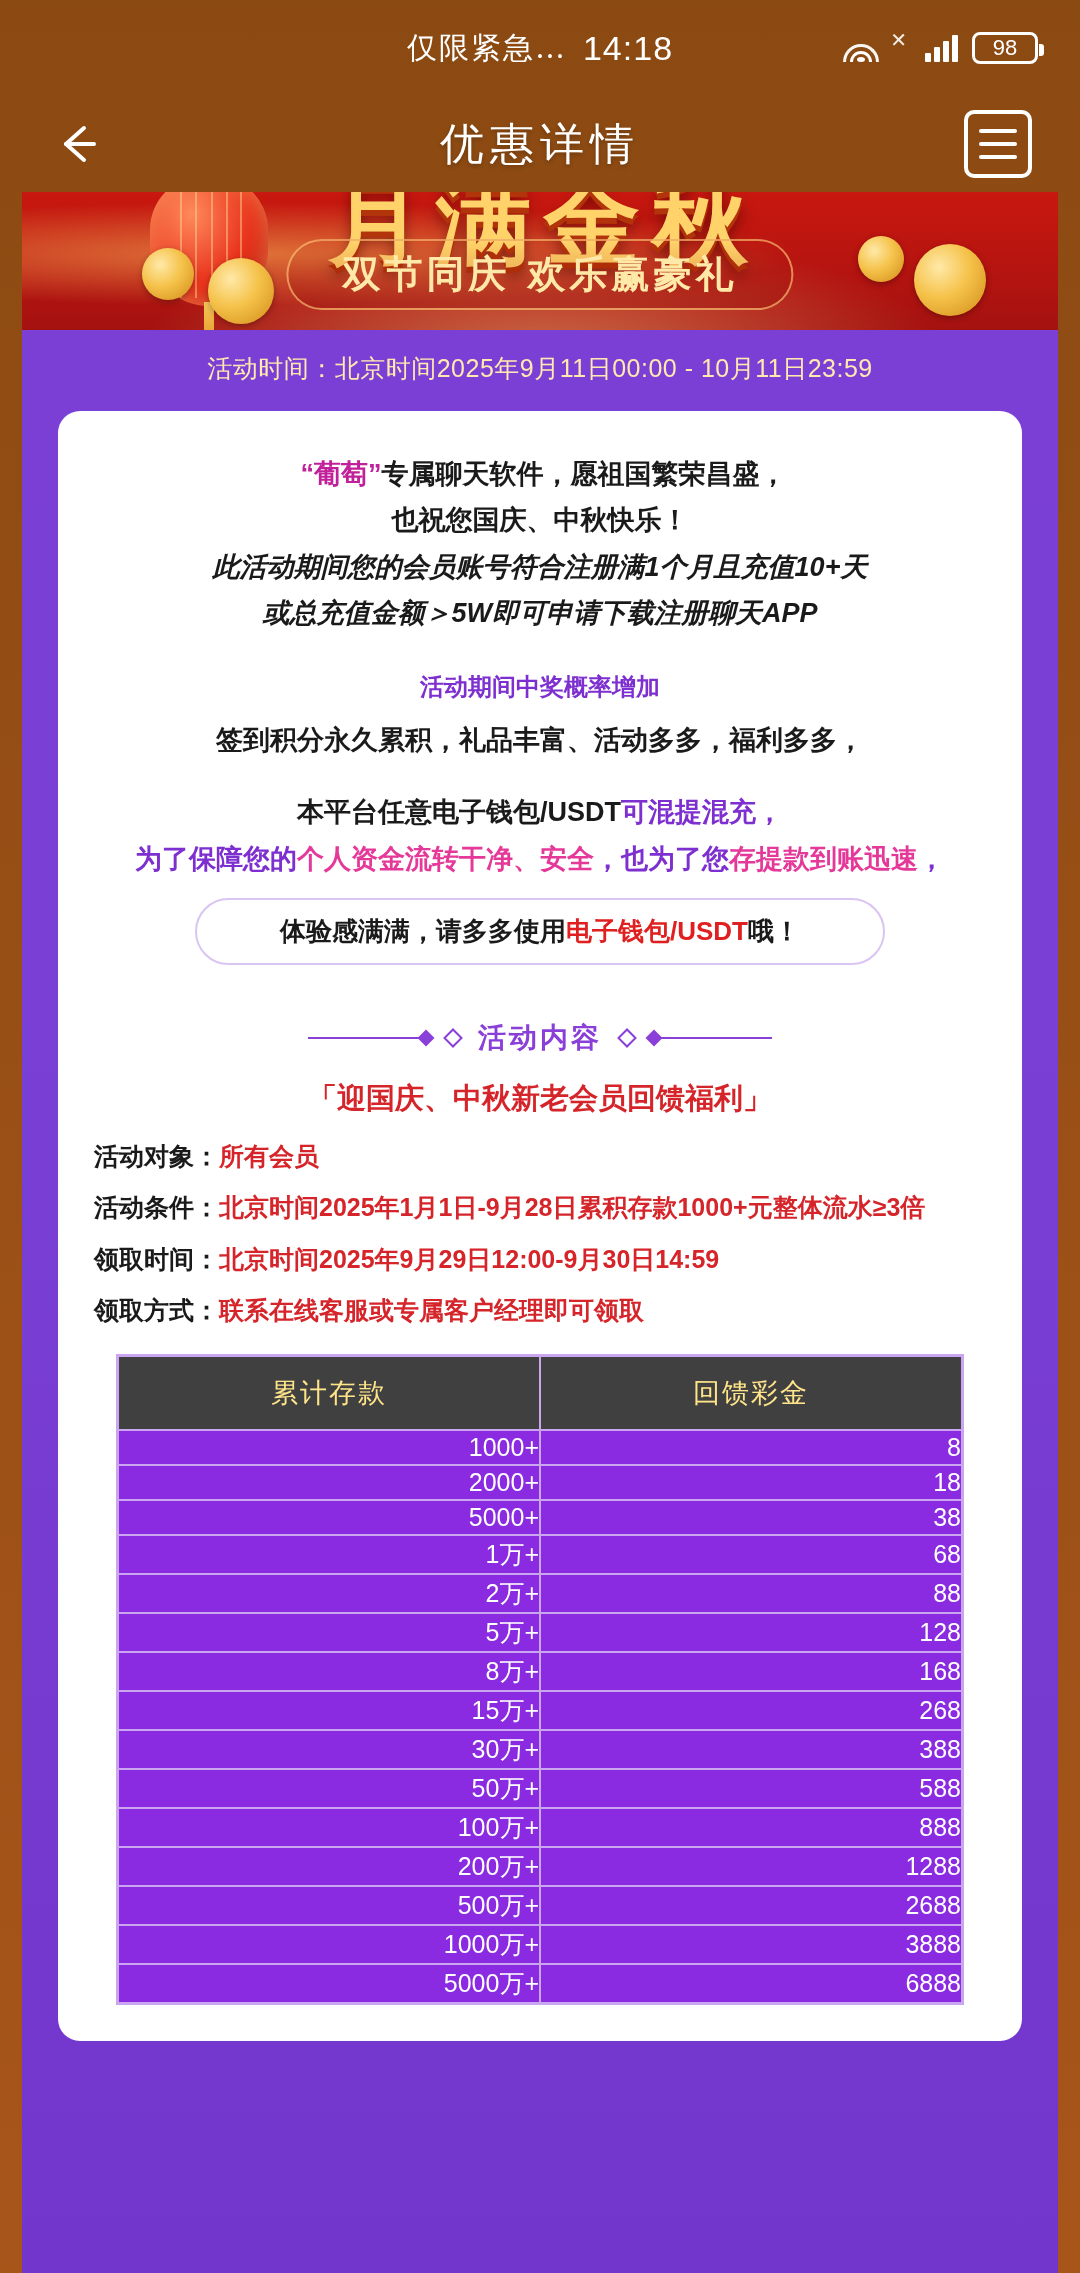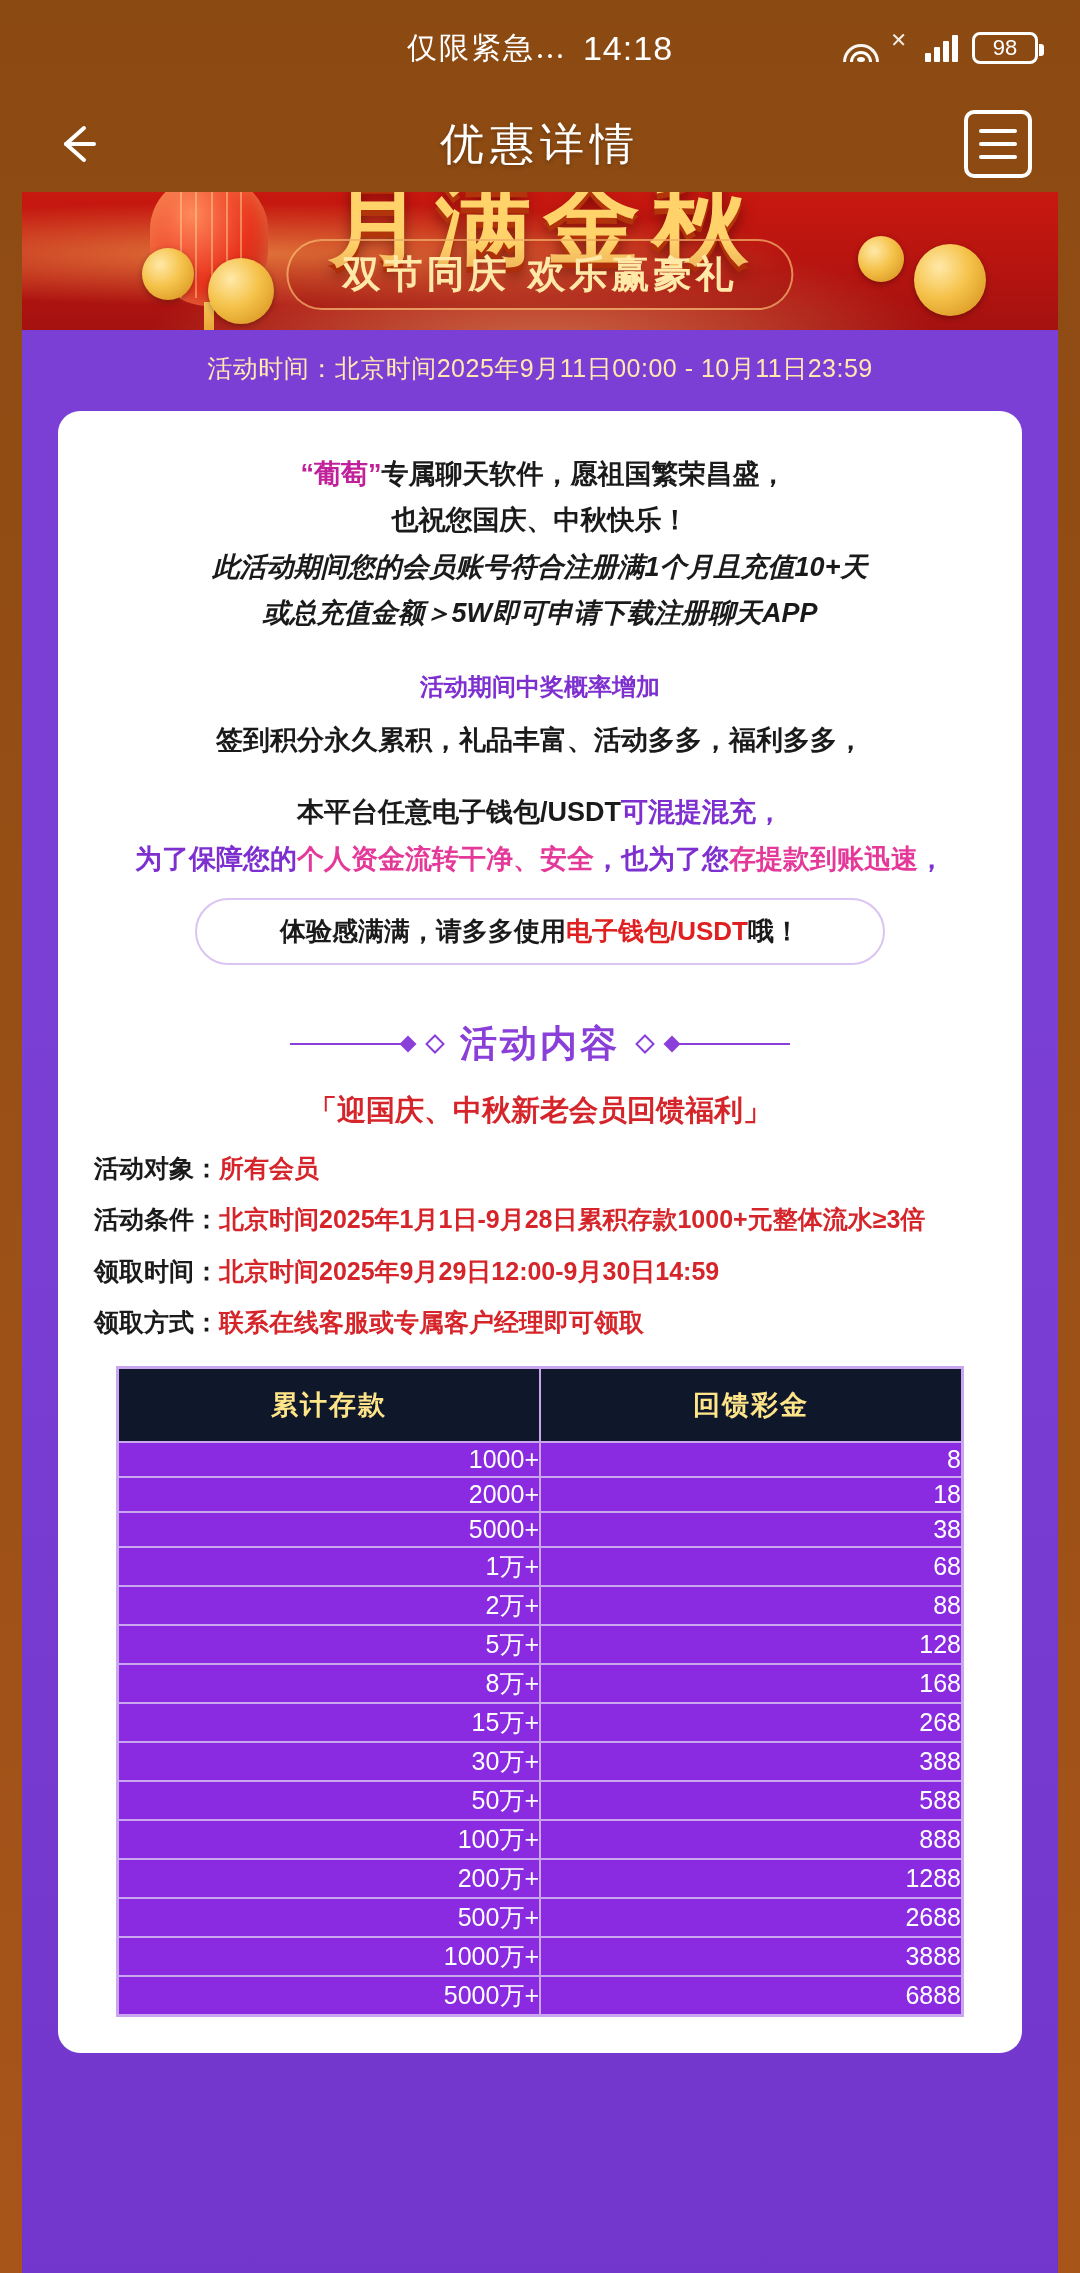--- a/index.html
+++ b/index.html
@@ -223,45 +223,45 @@
   .sec-head .rule::after {
     content: ""; position: absolute; top: -5px; width: 12px; height: 12px;
     background: #8a3fd8; transform: rotate(45deg);
   }
   .sec-head .rule.l::after { right: -4px; }
   .sec-head .rule.r::after { left: -4px; }
   .sec-head .dia {
     width: 14px; height: 14px; border: 2px solid #8a3fd8; transform: rotate(45deg);
   }
   .sec-title {
-    color: #8a3fd8; font-size: 37px; font-weight: bold; letter-spacing: 3px;
+    color: #8a3fd8; font-size: 28px; font-weight: bold; letter-spacing: 3px;
     font-family: "DejaVu Serif", serif;
   }
   .sub-title {
     text-align: center; color: #d6252a; font-weight: bold;
     font-size: 29px; margin-bottom: 12px;
   }
 
   .kv { font-size: 25px; line-height: 2.05; color: #1a1a1a; padding-left: 6px; }
   .kv .k { font-weight: bold; }
   .kv .v { color: #d6252a; font-weight: bold; }
 
   
   table.tbl {
     width: calc(100% - 56px);
     margin: 18px auto 0;
     border-collapse: collapse;
     background: #8a2be2;
     border: 3px solid #c9a6ef;
   }
   table.tbl th {
-    background: #0f172a;
+    background: #404040;
     color: #ffe58a;
     font-size: 27px;
-    font-weight: bold;
+    font-weight: normal;
     padding: 18px 0;
     border: 2px solid #c9a6ef;
     letter-spacing: 2px;
   }
   table.tbl td {
     color: #fff;
     font-size: 25px;
     text-align: right;
     padding: 2px 0;
     border: 2px solid #c9a6ef;

